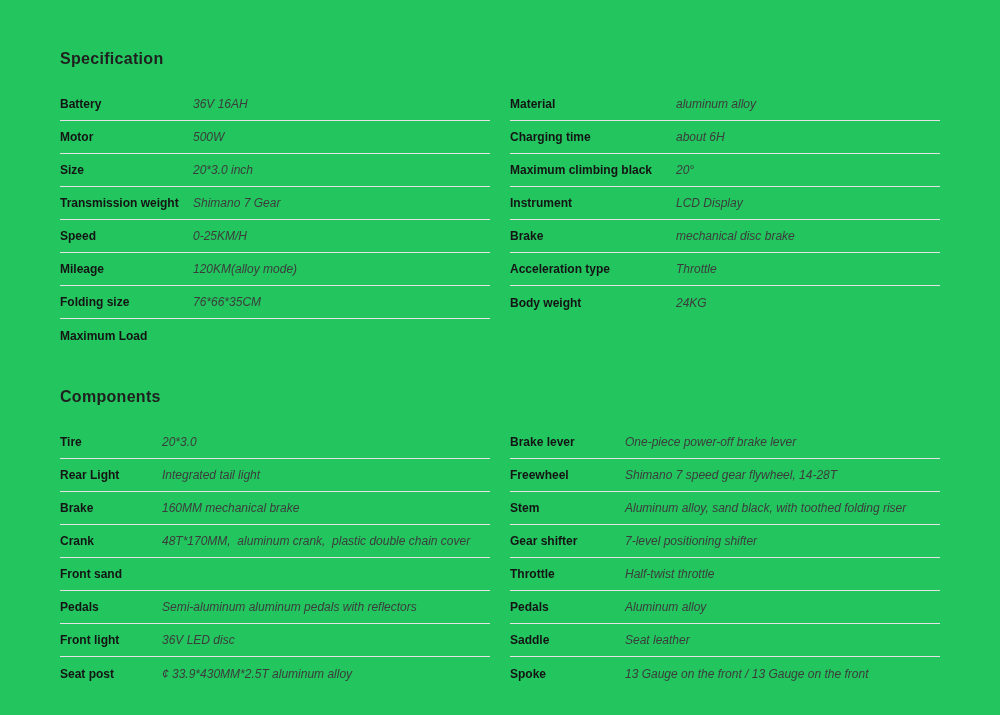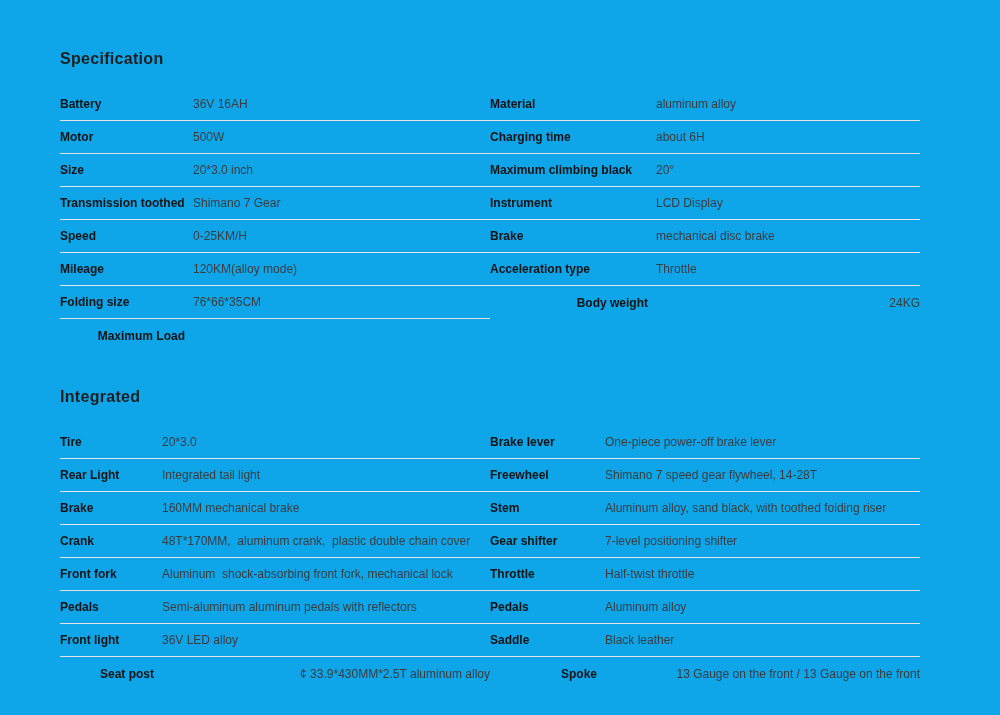--- a/index.html
+++ b/index.html
@@ -6,63 +6,65 @@
   * { box-sizing: border-box; }
   html, body {
     margin: 0;
     padding: 0;
     background: #ffffff;
     font-family: "Liberation Sans", sans-serif;
   }
   .page {
     width: 1000px;
     height: 715px;
-    background: #0ea5e9;
+    background: #22c55e;
     overflow: hidden;
   }
   .content {
     margin-left: 60px;
     width: 880px;
   }
   .section-specification { padding-top: 48px; }
   .section-components   { padding-top: 34px; }
   .section-title {
     margin: 0;
     font-size: 16px;
     font-weight: 600;
     letter-spacing: 0.3px;
     color: #1f1f1f;
     line-height: 22px;
   }
   .columns {
     display: flex;
+    gap: 20px;
     margin-top: 18px;
   }
   .col {
     width: 430px;
   }
   .row {
     height: 33px;
     display: flex;
     align-items: center;
     border-bottom: 1px solid #e4e4e4;
     font-size: 12px;
     line-height: 14px;
   }
-  .col .row:last-child { border-bottom: none; text-align: right; }
+  .col .row:last-child { border-bottom: none; }
   .row-label {
     flex: 0 0 var(--labelw, 130px);
     font-weight: 700;
     color: #141414;
     padding-right: 8px;
   }
   .row-value {
     color: #3c3c3c;
     white-space: pre-wrap;
     flex: 1 1 auto;
+    font-style: italic;
   }
 </style>
 </head>
 <body>
 
 <div class="page">
   <div class="content">
 
     <section class="section-specification">
       <h2 class="section-title">Specification</h2>
@@ -74,21 +76,21 @@
   </div>
             <div class="row">
     <span class="row-label">Motor</span>
     <span class="row-value">500W</span>
   </div>
             <div class="row">
     <span class="row-label">Size</span>
     <span class="row-value">20*3.0 inch</span>
   </div>
             <div class="row">
-    <span class="row-label">Transmission toothed</span>
+    <span class="row-label">Transmission weight</span>
     <span class="row-value">Shimano 7 Gear</span>
   </div>
             <div class="row">
     <span class="row-label">Speed</span>
     <span class="row-value">0-25KM/H</span>
   </div>
             <div class="row">
     <span class="row-label">Mileage</span>
     <span class="row-value">120KM(alloy mode)</span>
   </div>
@@ -127,50 +129,49 @@
   </div>
             <div class="row">
     <span class="row-label">Body weight</span>
     <span class="row-value">24KG</span>
   </div>
           </div>
       </div>
     </section>
 
     <section class="section-components">
-      <h2 class="section-title">Integrated</h2>
+      <h2 class="section-title">Components</h2>
       <div class="columns">
         <div class="col" style="--labelw:102px">
             <div class="row">
     <span class="row-label">Tire</span>
     <span class="row-value">20*3.0</span>
   </div>
             <div class="row">
     <span class="row-label">Rear Light</span>
     <span class="row-value">Integrated tail light</span>
   </div>
             <div class="row">
     <span class="row-label">Brake</span>
     <span class="row-value">160MM mechanical brake</span>
   </div>
             <div class="row">
     <span class="row-label">Crank</span>
     <span class="row-value">48T*170MM,  aluminum crank,  plastic double chain cover</span>
   </div>
             <div class="row">
-    <span class="row-label">Front fork</span>
-    <span class="row-value">Aluminum  shock-absorbing front fork, mechanical lock</span>
+    <span class="row-label">Front sand</span>
   </div>
             <div class="row">
     <span class="row-label">Pedals</span>
     <span class="row-value">Semi-aluminum aluminum pedals with reflectors</span>
   </div>
             <div class="row">
     <span class="row-label">Front light</span>
-    <span class="row-value">36V LED alloy</span>
+    <span class="row-value">36V LED disc</span>
   </div>
             <div class="row">
     <span class="row-label">Seat post</span>
     <span class="row-value">¢ 33.9*430MM*2.5T aluminum alloy</span>
   </div>
           </div>
         <div class="col" style="--labelw:115px">
             <div class="row">
     <span class="row-label">Brake lever</span>
     <span class="row-value">One-piece power-off brake lever</span>
@@ -190,21 +191,21 @@
             <div class="row">
     <span class="row-label">Throttle</span>
     <span class="row-value">Half-twist throttle</span>
   </div>
             <div class="row">
     <span class="row-label">Pedals</span>
     <span class="row-value">Aluminum alloy</span>
   </div>
             <div class="row">
     <span class="row-label">Saddle</span>
-    <span class="row-value">Black leather</span>
+    <span class="row-value">Seat leather</span>
   </div>
             <div class="row">
     <span class="row-label">Spoke</span>
     <span class="row-value">13 Gauge on the front / 13 Gauge on the front</span>
   </div>
           </div>
       </div>
     </section>
 
   </div>

